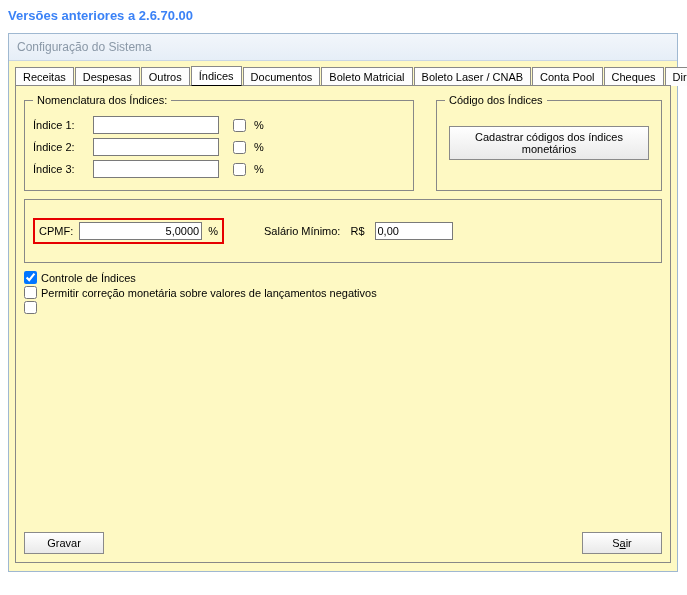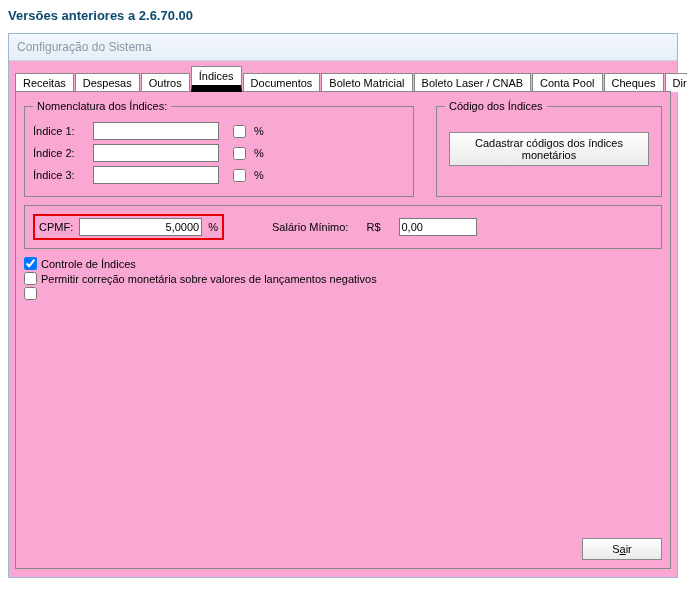--- a/index.html
+++ b/index.html
@@ -5,28 +5,28 @@
   * { box-sizing: border-box; }
   body {
     margin: 0;
     padding: 8px;
     font-family: Tahoma, "Segoe UI", sans-serif;
     font-size: 11px;
     background: #fff;
     color: #000;
   }
   .version-header {
-    color: #0c4a6e;
+    color: #3b82f6;
     font-weight: bold;
     font-size: 13px;
     margin-bottom: 10px;
   }
   .window {
     border: 1px solid #9fb8d1;
-    background: #f9a8d4;
+    background: #fef9c3;
     width: 670px;
   }
   .titlebar {
     background: linear-gradient(#f2f6fb, #e6eef7);
     border-bottom: 1px solid #c9d6e4;
     padding: 6px 8px;
     color: #8a98a7;
     font-size: 12px;
   }
   .client {
@@ -46,21 +46,21 @@
     border-bottom: none;
     padding: 3px 7px 3px 7px;
     background: #fdfdfd;
     margin-right: 1px;
     font-size: 11px;
     position: relative;
     cursor: default;
   }
   .tab.active {
     background: #fff;
-    border-bottom: 7px solid #000000;
+    border-bottom: 1px solid #000000;
     z-index: 2;
   }
   .tabpanel {
     border: 1px solid #888;
     padding: 8px 8px 8px 8px;
     min-height: 478px;
     position: relative;
   }
   .top-row {
     display: flex;
@@ -101,25 +101,25 @@
     padding: 4px 14px;
     font-family: inherit;
     font-size: 11px;
     cursor: default;
   }
   .codigo-group .inner {
     display:flex; justify-content:center; padding:14px 4px;
   }
   .mid-fieldset {
     border: 1px solid #888;
-    padding: 8px 8px;
+    padding: 18px 8px;
     margin-top: 8px;
     display: flex;
     align-items: center;
-    gap: 18px;
+    gap: 10px;
   }
   .highlight-box {
     border: 2px solid #e60000;
     padding: 2px 4px;
     display: inline-flex;
     align-items: center;
     gap: 6px;
   }
   .highlight-box label { font-weight: normal; }
   .highlight-box input.txt {
@@ -236,20 +236,21 @@
           <input type="checkbox" style="">
           <span>Permitir correção monetária sobre valores de lançamentos negativos</span>
         </label>
         <label>
           <input type="checkbox" style="">
         </label>
       </div>
 
       <div class="footer">
         <div class="left-btns">
+          <button class="btn smallw">Gravar</button>
         </div>
         <div>
           <button class="btn smallw"><span>S</span><span class="underline-accesskey">a</span><span>ir</span></button>
         </div>
       </div>
 
     </div>
   </div>
 </div>
 

